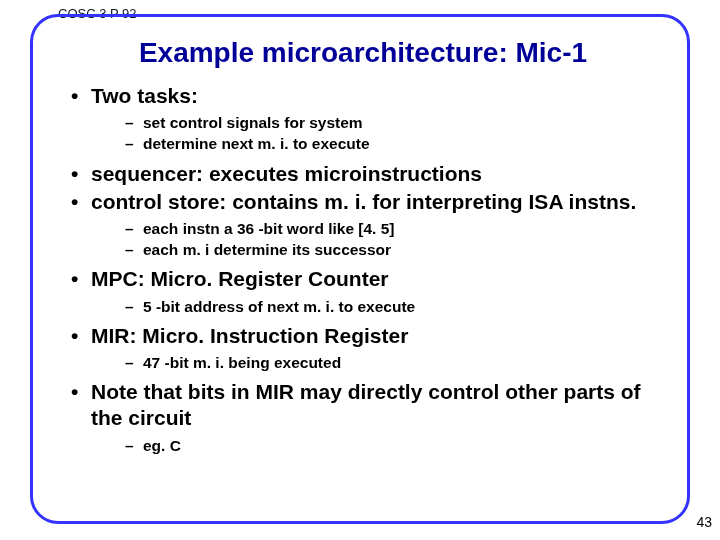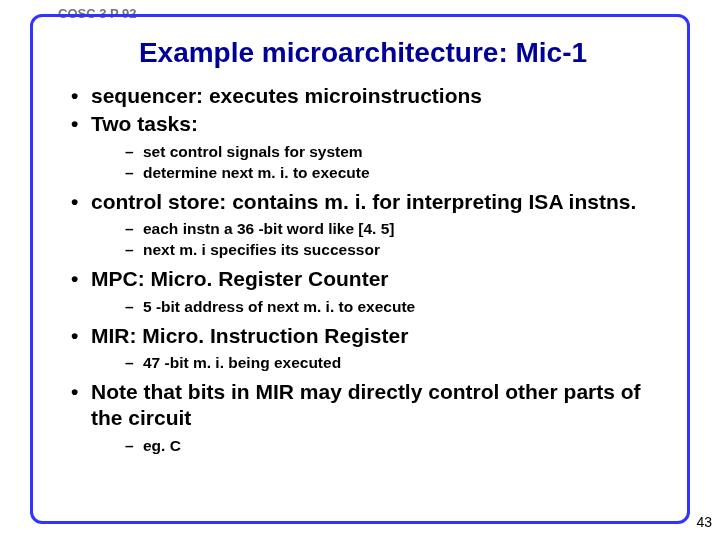--- a/index.html
+++ b/index.html
@@ -9,31 +9,31 @@
     background: #fff;
     font-family: Arial, Helvetica, sans-serif;
     position: relative;
     overflow: hidden;
   }
   .course-label {
     position: absolute;
     top: 6px;
     left: 58px;
     font-size: 13px;
-    font-weight: bold;
-    color: #737373;
+    font-weight: normal;
+    color: #0f172a;
   }
   .slide-frame {
     position: absolute;
     top: 14px;
     left: 30px;
     width: 660px;
     height: 510px;
     border: 3px solid #3333ff;
-    border-radius: 12px;
+    border-radius: 28px;
     padding: 16px 24px 16px 30px;
   }
   .slide-title {
     text-align: center;
     font-size: 28px;
     font-weight: bold;
     color: #000099;
     margin-bottom: 14px;
     margin-top: 4px;
   }
@@ -89,31 +89,31 @@
 </style>
 </head>
 <body>
 
 <div class="course-label">COSC 3 P 92</div>
 
 <div class="slide-frame">
   <div class="slide-title">Example microarchitecture: Mic-1</div>
 
   <ul class="level1">
-    <li><span>sequencer: executes microinstructions</span></li>
     <li><span>Two tasks:</span>
       <ul class="level2">
         <li><span>set control signals for system</span></li>
         <li><span>determine next m. i. to execute</span></li>
       </ul>
     </li>
+    <li><span>sequencer: executes microinstructions</span></li>
     <li><span>control store: contains m. i. for interpreting ISA instns.</span>
       <ul class="level2">
         <li><span>each instn a 36 -bit word like [4. 5]</span></li>
-        <li><span>next m. i specifies its successor</span></li>
+        <li><span>each m. i determine its successor</span></li>
       </ul>
     </li>
     <li><span>MPC: Micro. Register Counter</span>
       <ul class="level2">
         <li><span>5 -bit address of next m. i. to execute</span></li>
       </ul>
     </li>
     <li><span>MIR: Micro. Instruction Register</span>
       <ul class="level2">
         <li><span>47 -bit m. i. being executed</span></li>

